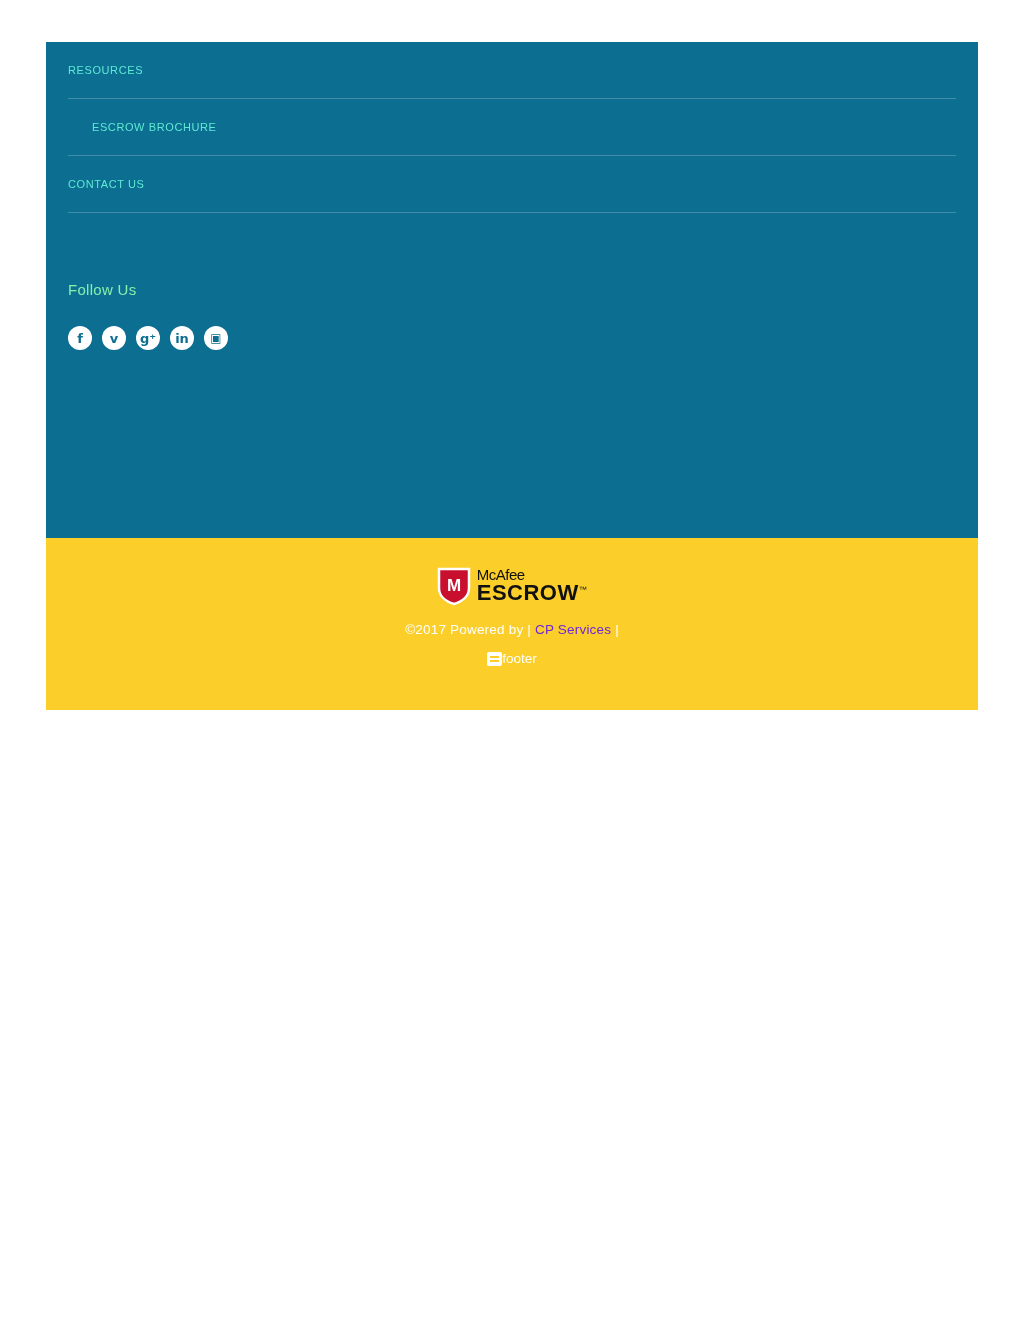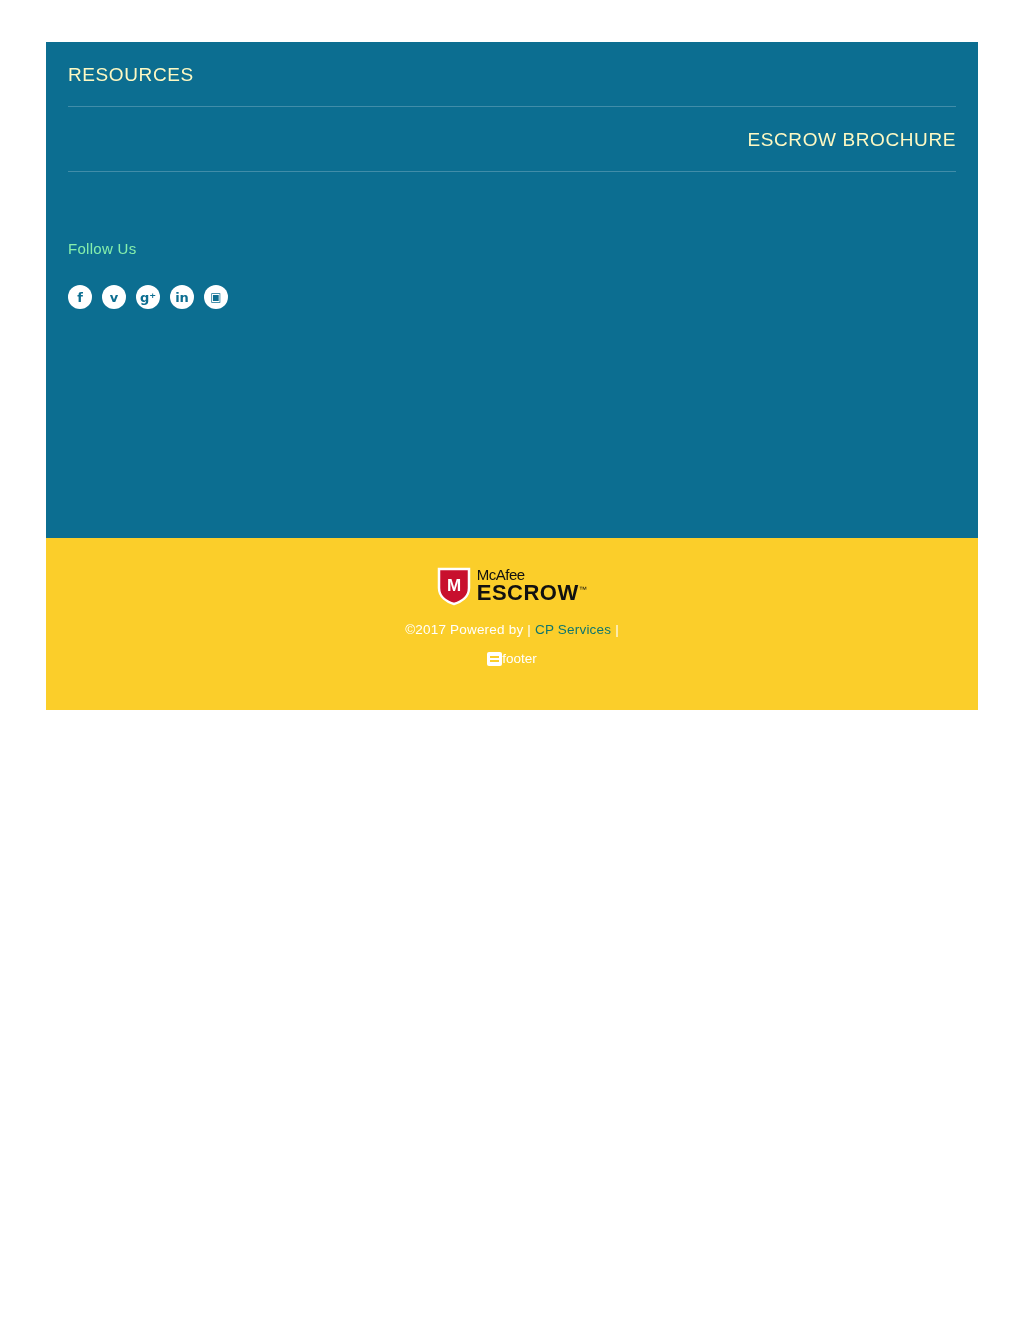--- a/index.html
+++ b/index.html
@@ -36,30 +36,30 @@
     margin: 0;
     padding: 0;
   }
   .nav-item {
     border-bottom: 1px solid rgba(255,255,255,0.22);
     display: block;
   }
   .nav-item:last-of-type { border-bottom: 1px solid rgba(255,255,255,0.22); }
   .nav-link {
     display: block;
-    color: #fef9c3;
+    color: #5eead4;
     text-decoration: none;
-    font-size: 19px;
+    font-size: 11px;
     letter-spacing: 0.6px;
     line-height: 1;
     padding: 23px 0 22px 0;
     cursor: pointer;
   }
   .nav-link.lvl0 { padding-left: 0; }
-  .nav-link.lvl1 { padding-left: 24px; text-align: right; }
+  .nav-link.lvl1 { padding-left: 24px; }
 
   .follow-us {
     color: #86efac;
     font-size: 15px;
     letter-spacing: 0.3px;
     margin-top: 68px;
     padding-left: 0px;
   }
   .social-row {
     margin-top: 28px;
@@ -127,21 +127,21 @@
     font-weight: normal;
     vertical-align: super;
   }
   .copyright {
     margin-top: 12px;
     font-size: 13.5px;
     color: #ffffff;
     letter-spacing: 0.2px;
   }
   .copyright a {
-    color: #0f766e;
+    color: #6d28d9;
     text-decoration: none;
     cursor: pointer;
     text-align: right;
   }
   .footer-tag {
     margin-top: 14px;
     font-size: 13.5px;
     color: #ffffff;
     display: flex;
     align-items: center;
@@ -175,20 +175,23 @@
   <div class="footer-wrap">
 
     <div class="footer-top">
 
       <ul class="nav-list">
         <li class="nav-item">
           <a class="nav-link lvl0">RESOURCES</a>
         </li>
         <li class="nav-item">
           <a class="nav-link lvl1">ESCROW BROCHURE</a>
+        </li>
+        <li class="nav-item">
+          <a class="nav-link lvl0">CONTACT US</a>
         </li>
       </ul>
 
       <div class="follow-us">Follow Us</div>
 
       <div class="social-row">
         <div class="social-btn">f</div>
         <div class="social-btn">ᴠ</div>
         <div class="social-btn">g⁺</div>
         <div class="social-btn">in</div>

